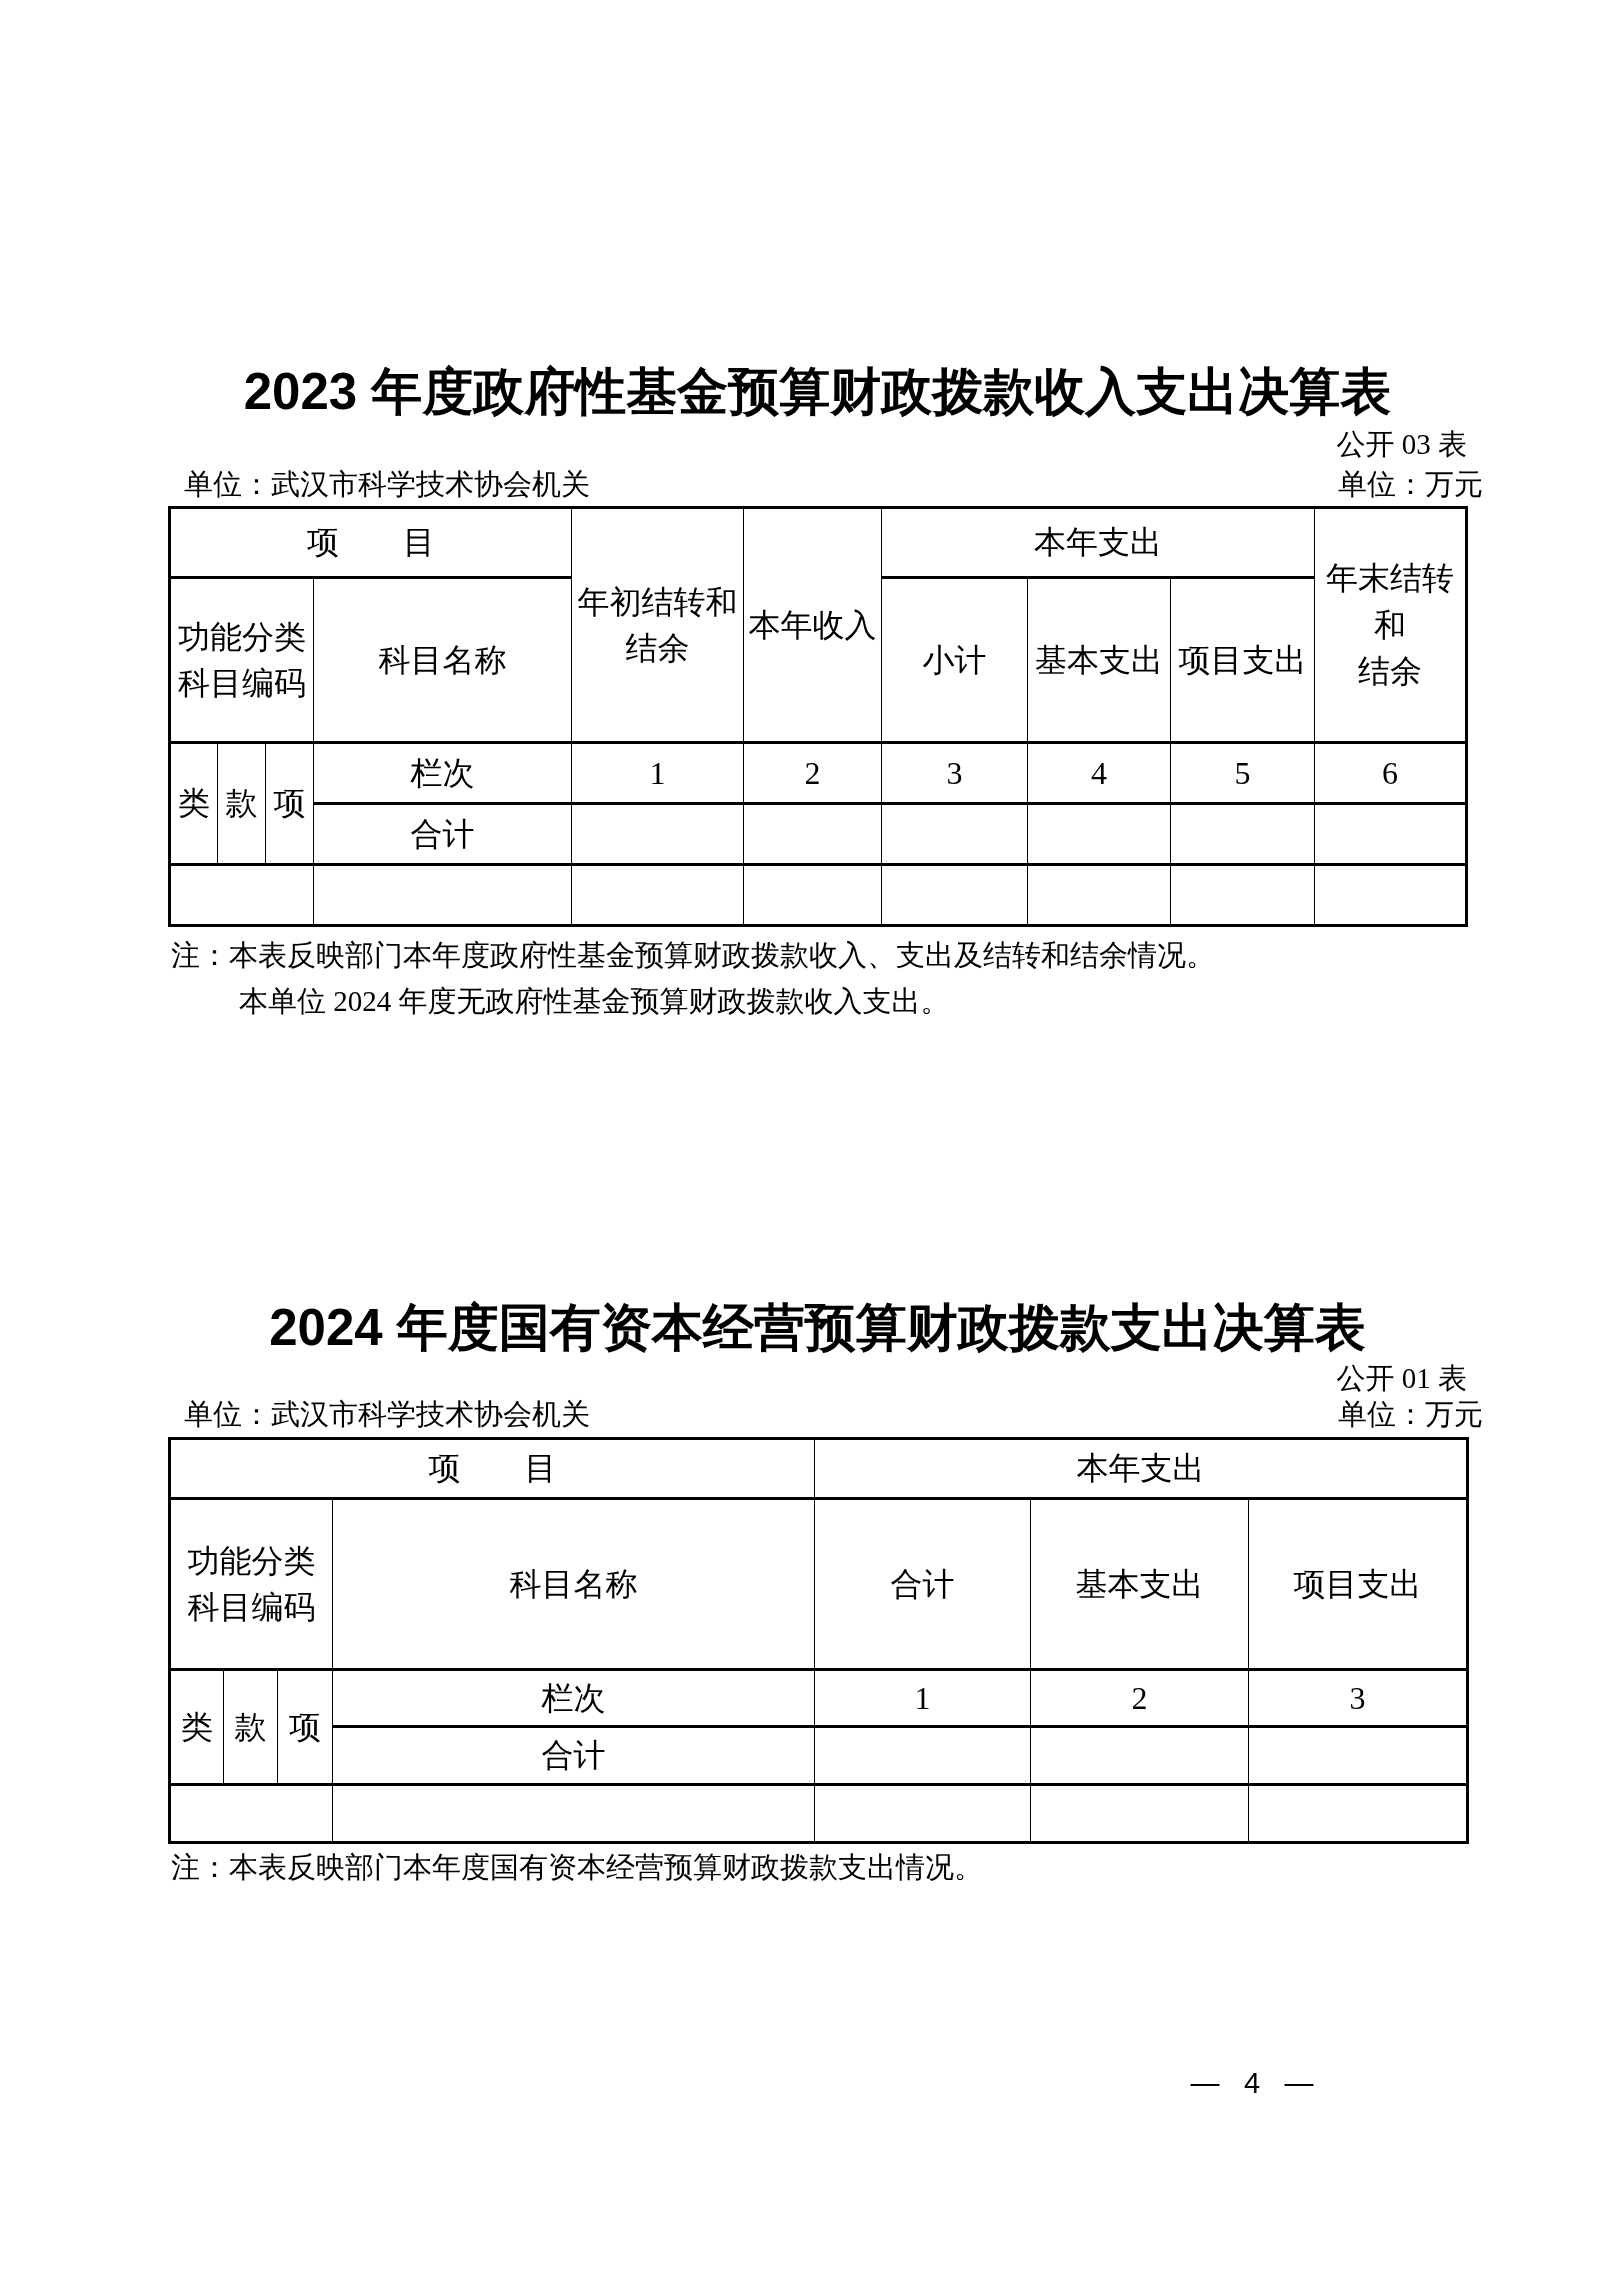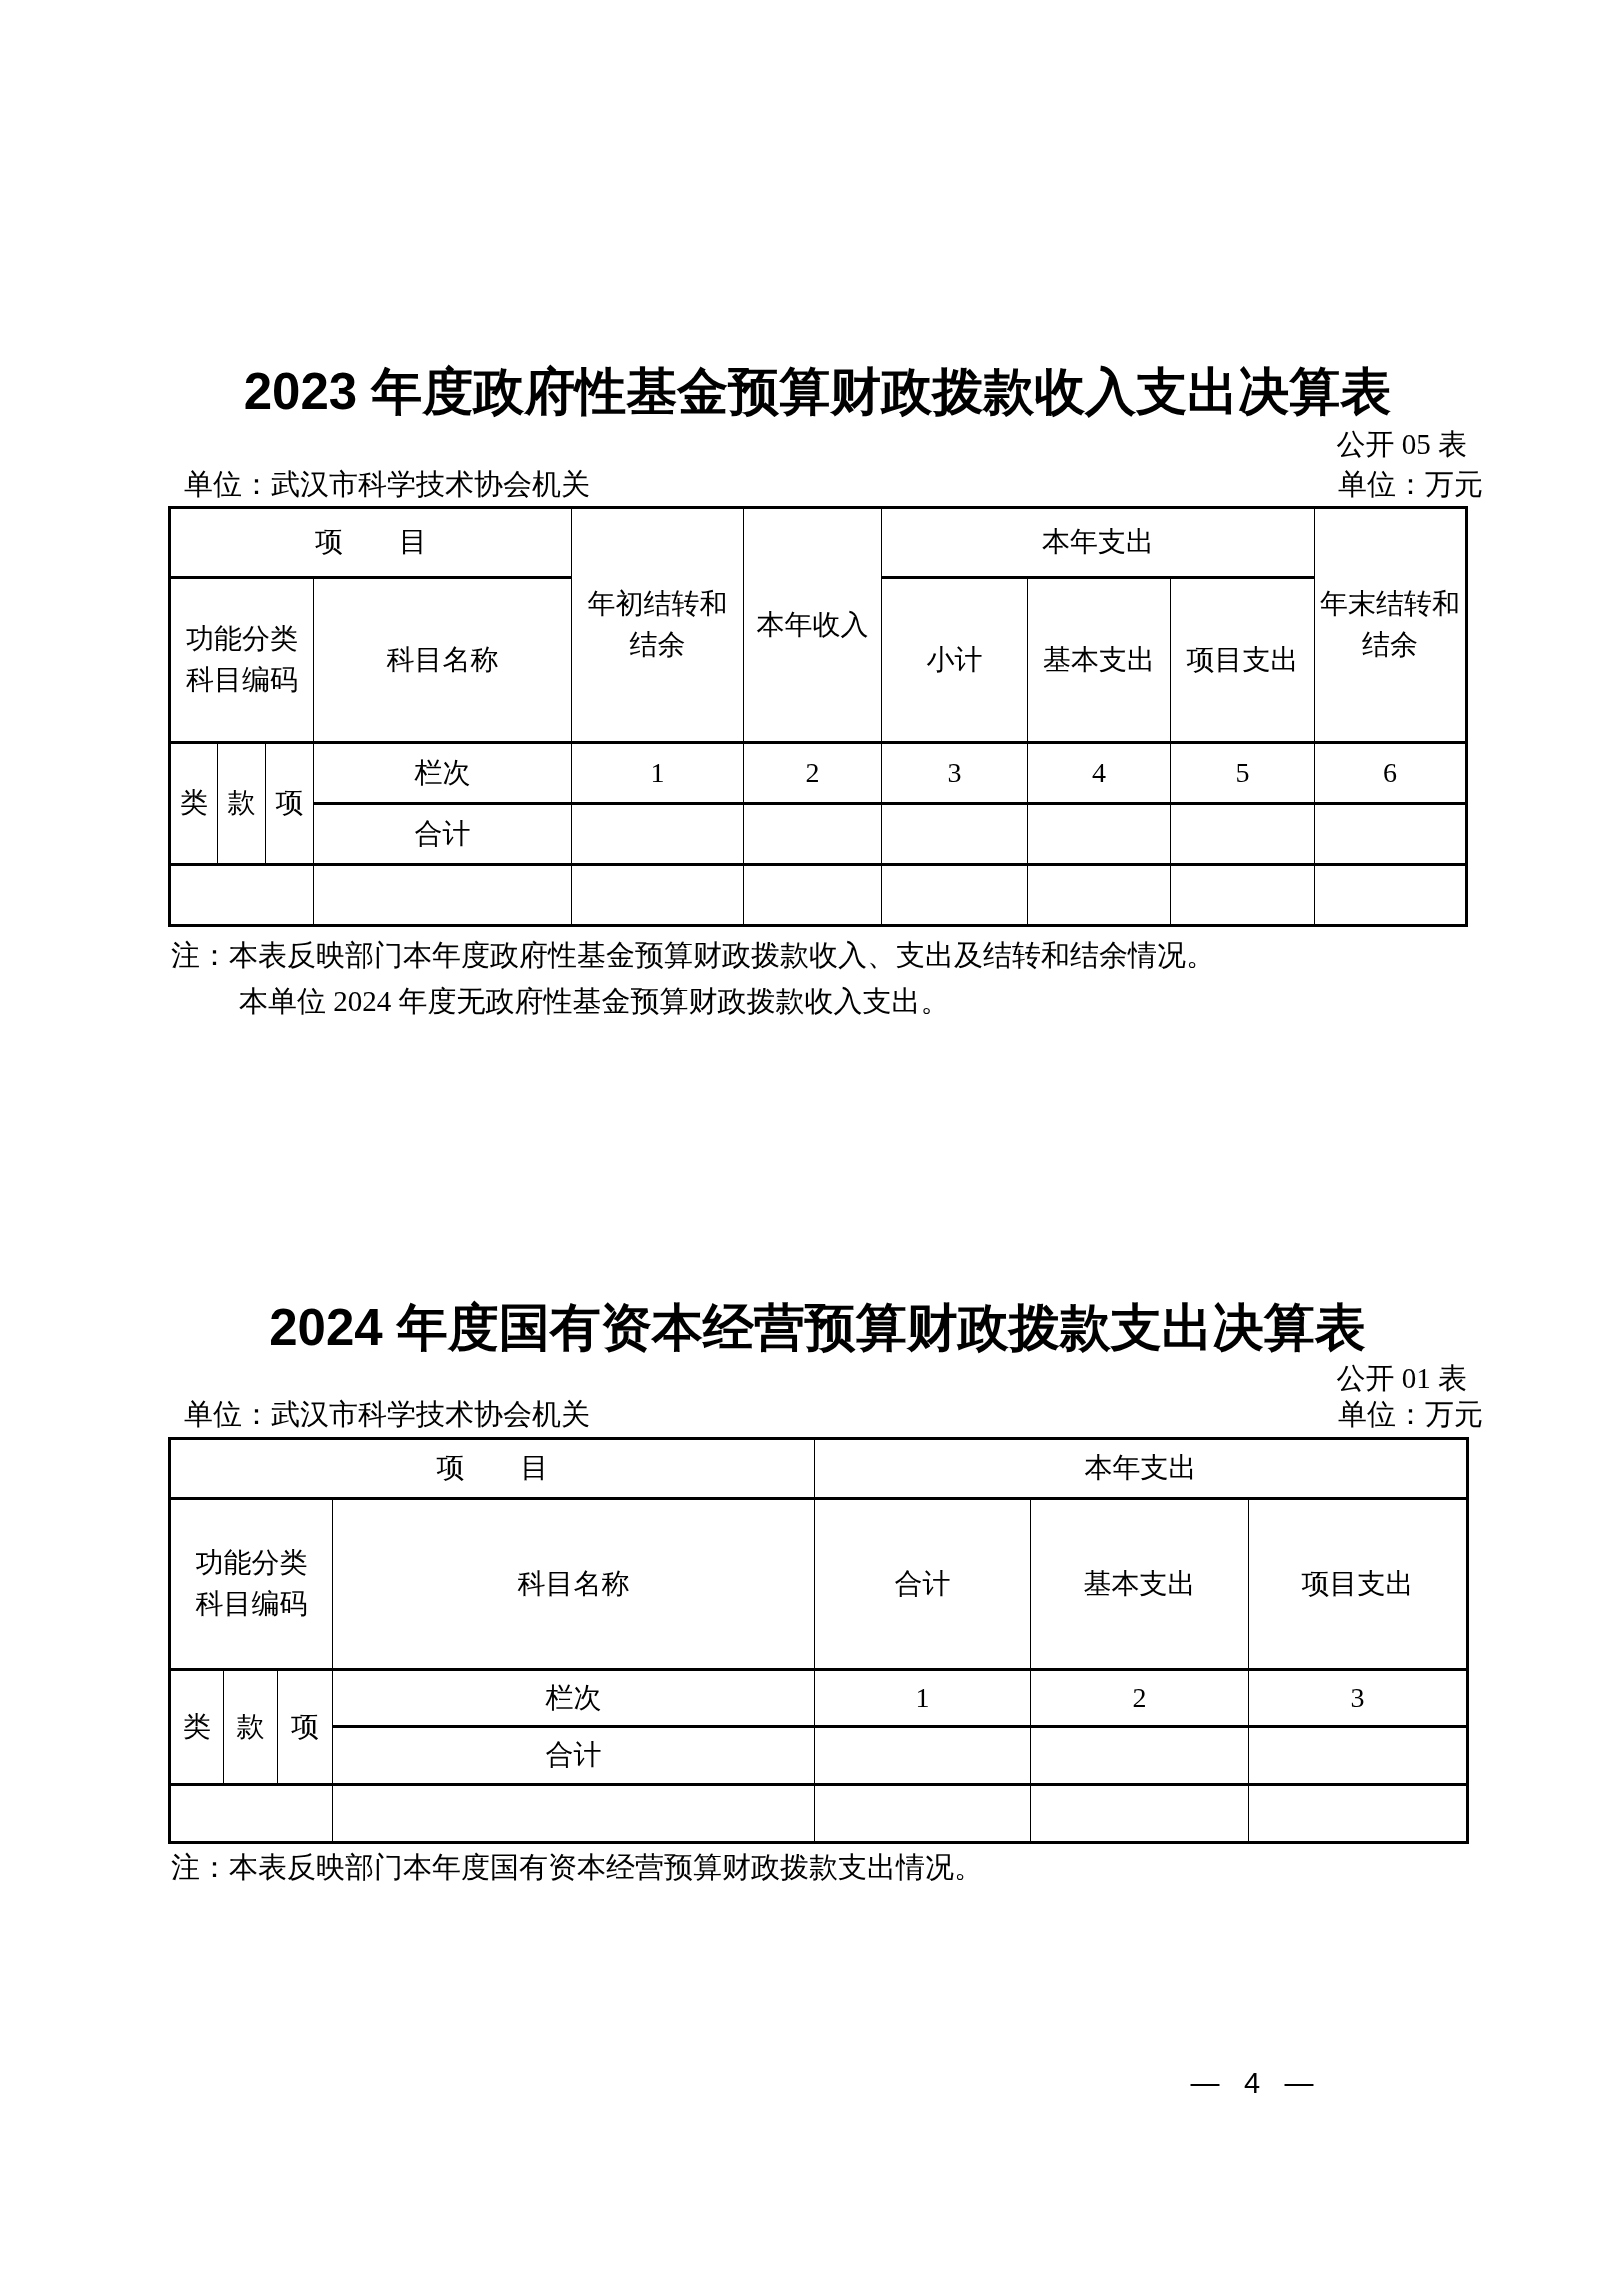--- a/index.html
+++ b/index.html
@@ -47,21 +47,21 @@
     table-layout: fixed;
     position: absolute;
     left: 168px;
     width: 1299px;
     border: 3.6px solid #000;
   }
   table.budget td {
     border: 1.5px solid #000;
     text-align: center;
     vertical-align: middle;
-    font-size: 28px;
+    font-size: 32px;
     line-height: 1.45;
     white-space: pre-line;
     padding: 0;
     overflow: hidden;
   }
   table.budget td.bb { border-bottom-width: 3.6px; }
   .note {
     font-size: 29px;
     line-height: 1.3;
     white-space: nowrap;
@@ -77,21 +77,21 @@
     font-family: "Liberation Sans", "DejaVu Sans", sans-serif;
   }
 </style>
 </head>
 <body>
 
 <div class="page">
 
   <div class="abs doc-title" style="top:364px;">2023 年度政府性基金预算财政拨款收入支出决算表</div>
 
-  <div class="abs form-code" style="top:427px;">公开 05 表</div>
+  <div class="abs form-code" style="top:427px;">公开 03 表</div>
 
   <div class="abs unit-row" style="top:467px;">
     <span>单位：武汉市科学技术协会机关</span>
     <span>单位：万元</span>
   </div>
 
   <table class="budget" style="top:506px;">
     <colgroup>
       <col style="width:48px">
         <col style="width:48px">

